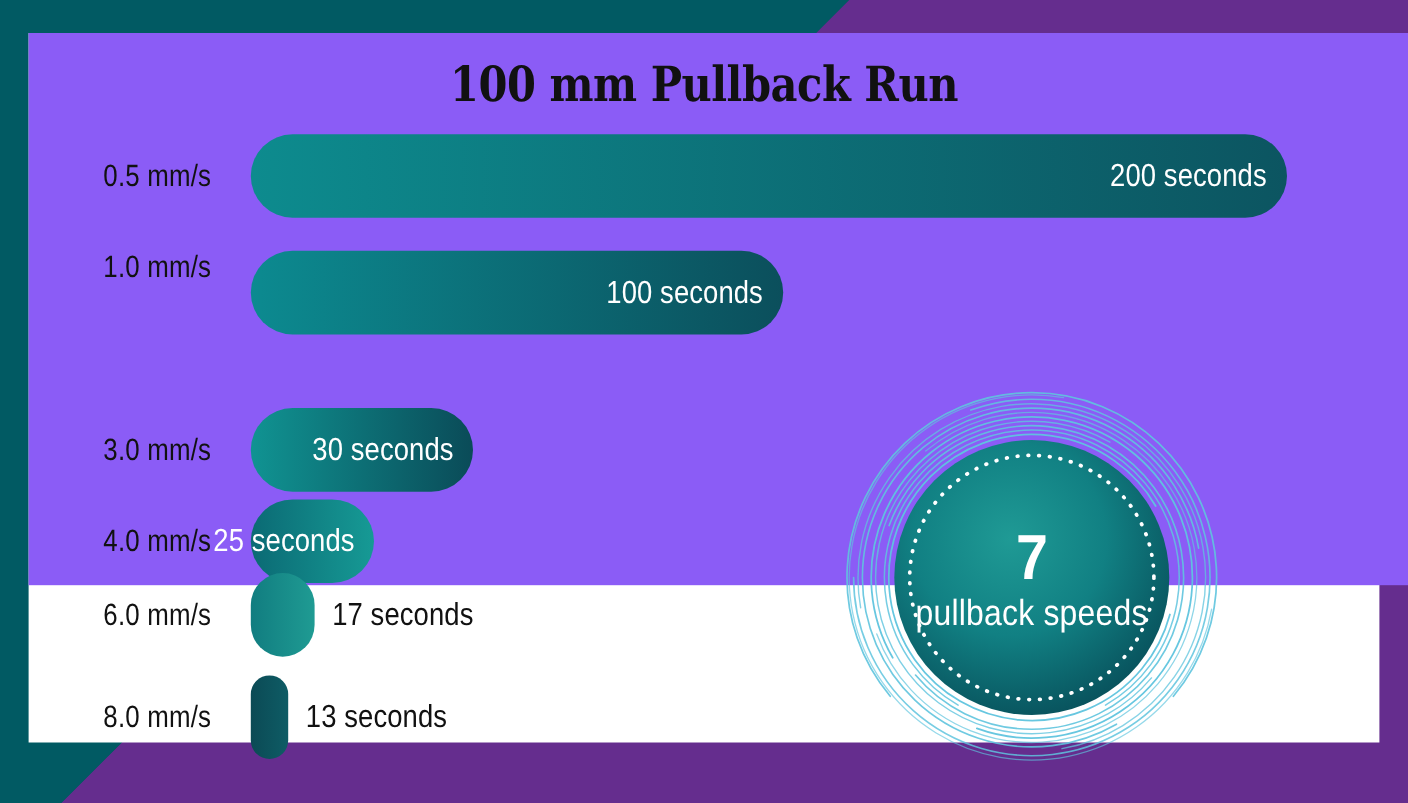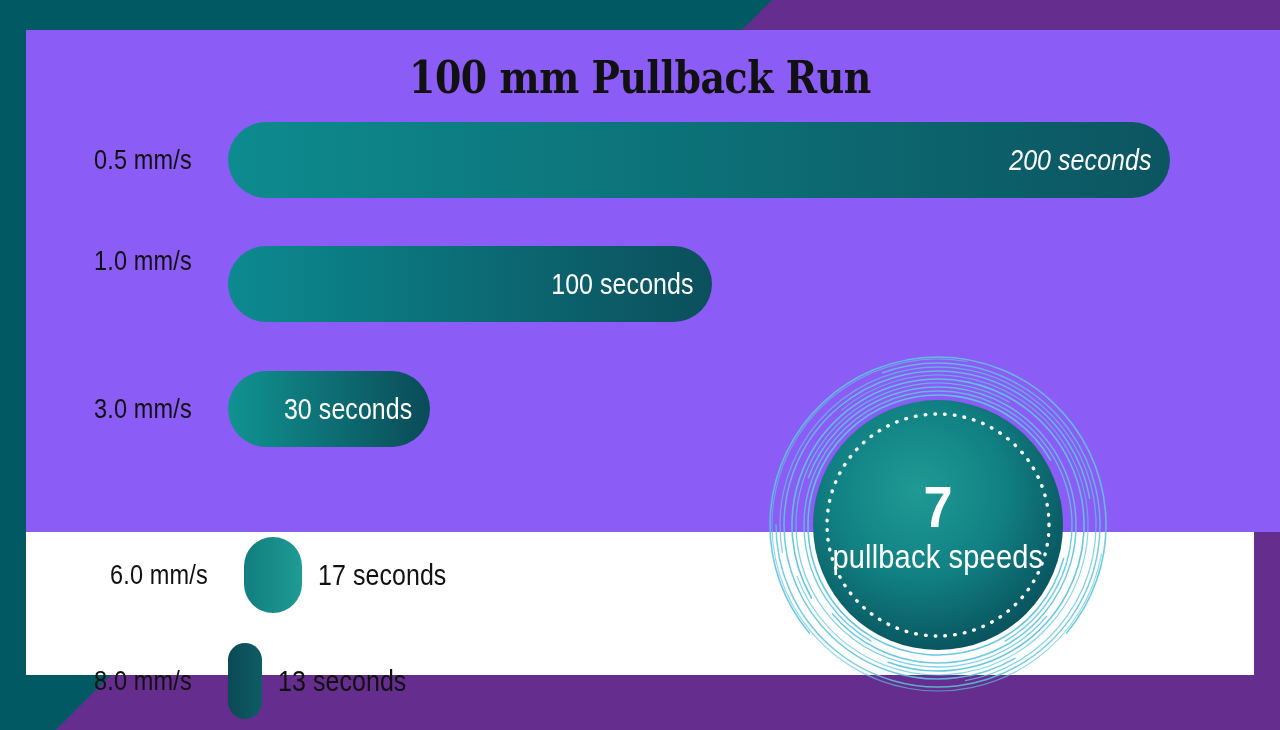--- a/index.html
+++ b/index.html
@@ -147,47 +147,54 @@
     </svg>
   </div>
 
   <div id="panel">
 
     <div id="title">100 mm Pullback Run</div>
 
     <div id="chart">
         <div class="row" style="top: 0px;">
           <div class="row-label">0.5 mm/s</div>
-          <div class="bar-wrap" style="width: 942px; font-style: italic;">
+          <div class="bar-wrap" style="width: 942px;">
             <div class="bar" style="width: 942px; background: linear-gradient(90deg, rgb(13, 139, 142) 0%, rgb(12, 85, 97) 100%);"></div>
             <div class="bar-value inside">200 seconds</div>
           </div>
         </div>
-        <div class="row" style="top: 101px;">
+        <div class="row" style="top: 83px;">
           <div class="row-label">1.0 mm/s</div>
           <div class="bar-wrap" style="width: 484px; margin-top: 23px;">
             <div class="bar" style="width: 484px; background: linear-gradient(90deg, rgb(12, 138, 144) 0%, rgb(11, 79, 92) 100%);"></div>
             <div class="bar-value inside">100 seconds</div>
           </div>
         </div>
         <div class="row" style="top: 249px;">
           <div class="row-label">3.0 mm/s</div>
           <div class="bar-wrap" style="width: 202px; text-decoration: underline;">
             <div class="bar" style="width: 202px; background: linear-gradient(90deg, rgb(16, 147, 146) 0%, rgb(10, 75, 88) 100%);"></div>
             <div class="bar-value inside">30 seconds</div>
           </div>
         </div>
-        <div class="row" style="top: 415px; margin-left: 16px;">
+        <div class="row" style="top: 332px;">
+          <div class="row-label">4.0 mm/s</div>
+          <div class="bar-wrap" style="width: 112px;">
+            <div class="bar" style="width: 112px; background: linear-gradient(90deg, rgb(11, 106, 116) 0%, rgb(22, 154, 149) 100%);"></div>
+            <div class="bar-value inside">25 seconds</div>
+          </div>
+        </div>
+        <div class="row" style="top: 399px;">
           <div class="row-label">6.0 mm/s</div>
           <div class="bar-wrap" style="width: 58px;">
             <div class="bar" style="width: 58px; background: linear-gradient(90deg, rgb(17, 125, 128) 0%, rgb(31, 155, 147) 100%);"></div>
             <div class="bar-value outside" style="left: 74px;">17 seconds</div>
           </div>
         </div>
-        <div class="row" style="top: 521px; text-decoration: underline;">
+        <div class="row" style="top: 492px; text-decoration: underline;">
           <div class="row-label">8.0 mm/s</div>
           <div class="bar-wrap" style="width: 34px;">
             <div class="bar" style="width: 34px; background: linear-gradient(90deg, rgb(11, 74, 85) 0%, rgb(14, 92, 101) 100%);"></div>
             <div class="bar-value outside" style="left: 50px;">13 seconds</div>
           </div>
         </div>
       </div>
 
     <div id="badge">
       <svg viewBox="0 0 340 340">

